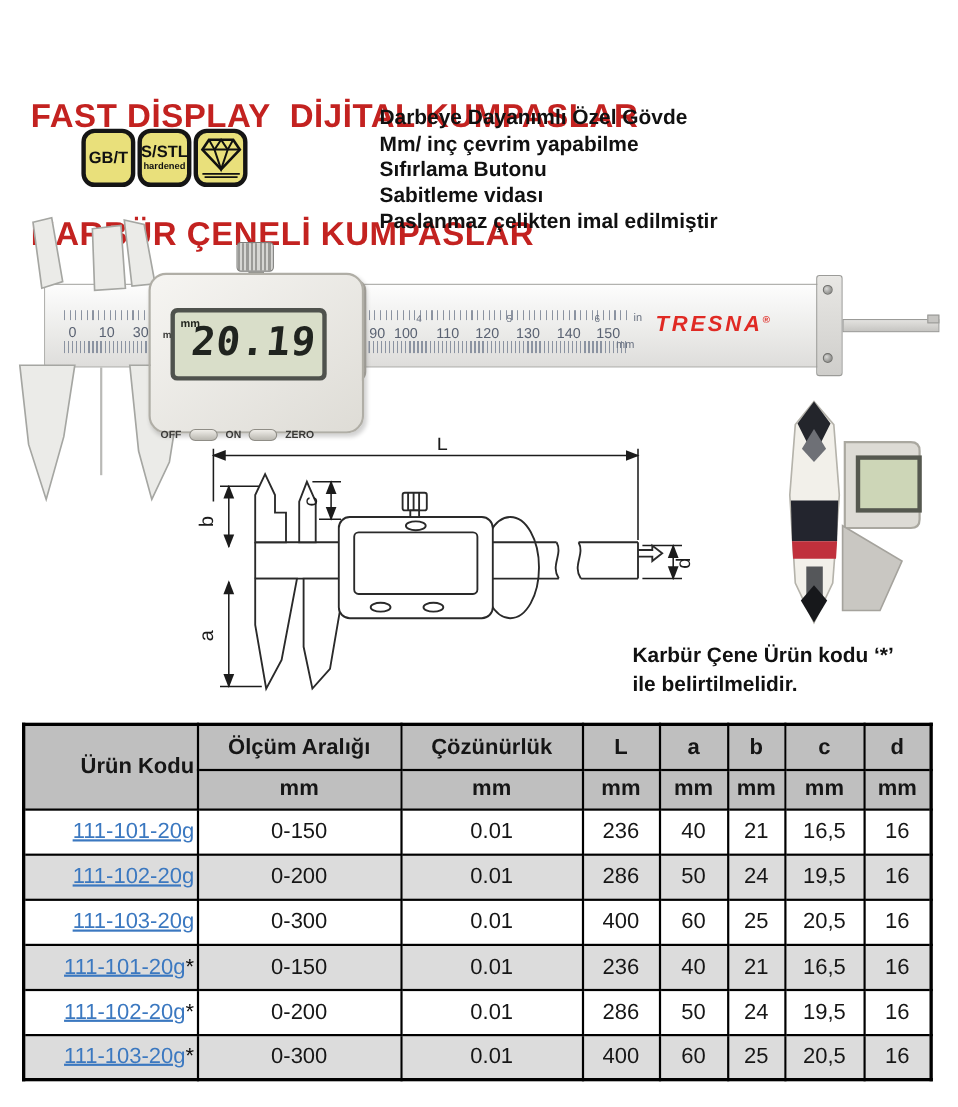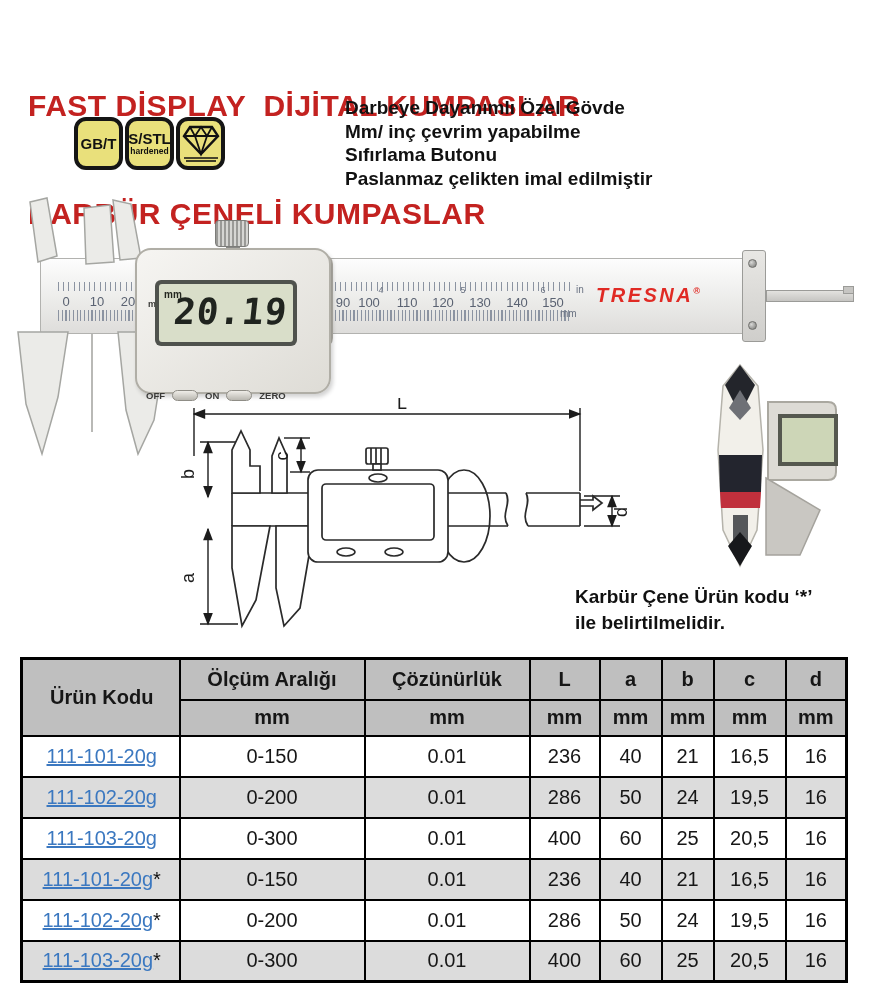--- a/index.html
+++ b/index.html
@@ -81,21 +81,21 @@
   .spec{position:absolute;left:20px;top:657px;border-collapse:collapse;table-layout:fixed;width:825px;
         font-size:20px;color:#161616;}
   .spec th,.spec td{border:2px solid #000;padding:0 2px;overflow:hidden;white-space:nowrap;}
   .spec{border:3px solid #000;}
   .spec th{background:#bfbfbf;font-weight:bold;}
   .spec thead tr:first-child{height:41px;}
   .spec thead tr:last-child{height:36px;}
   .spec tbody tr{height:41px;background:#fff;}
   .spec tbody tr.alt{background:#dcdcdc;}
   .spec td{text-align:center;}
-  .spec td.code,.spec th.code{text-align:center;padding-left:4px;}
+  .spec td.code,.spec th.code{text-align:right;padding-left:4px;}
   .spec a{color:#3b78c0;text-decoration:underline;}
   .spec .star{color:#111;text-decoration:none;}
 </style>
 </head>
 <body>
 
 <div class="page">
 
   <div class="title">
     <div>FAST DİSPLAY  DİJİTAL KUMPASLAR</div>
@@ -121,41 +121,42 @@
             <line x1="4" y1="37" x2="34" y2="37"></line>
         </g>
       </svg>
     </div>
   </div>
 
   <div class="features">
     <div>Darbeye Dayanımlı Özel Gövde</div>
     <div>Mm/ inç çevrim yapabilme</div>
     <div>Sıfırlama Butonu</div>
+    <div>Sabitleme vidası</div>
     <div>Paslanmaz çelikten imal edilmiştir</div>
   </div>
 
   <div class="photo">
     <div class="beam"></div>
 
     <svg class="jaws-svg" width="862" height="285" viewBox="0 0 862 285">
       <g fill="#ebebe8" stroke="#a5a6a2" stroke-width="1.5">
         <polygon points="30,10 47,6 57,64 38,70"></polygon>
         <polygon points="113,8 131,12 141,66 120,68"></polygon>
         <polygon points="84,16 110,13 114,70 86,72"></polygon>
         <polygon points="18,140 68,140 58,205 42,262 26,212"></polygon>
         <polygon points="118,140 168,140 154,228 138,262 126,218"></polygon>
       </g>
       <line x1="92" y1="142" x2="92" y2="240" stroke="#b9b9b6" stroke-width="2"></line>
     </svg>
 
     <div class="band inch" style="left:58px;top:90px;width:78px;"></div>
     <span class="scalenum" style="left:66px;top:102px;">0</span>
     <span class="scalenum" style="left:97px;top:102px;">10</span>
-    <span class="scalenum" style="left:128px;top:102px;">20</span>
+    <span class="scalenum" style="left:128px;top:102px;">30</span>
     <div class="band mm" style="left:58px;top:118px;width:78px;"></div>
 
     <div class="band inch" style="left:335px;top:90px;width:235px;"></div>
     <span class="scalenum small" style="left:381px;top:93px;">4</span>
     <span class="scalenum small" style="left:463px;top:93px;">5</span>
     <span class="scalenum small" style="left:543px;top:93px;">6</span>
     <span class="unitlbl" style="left:576px;top:92px;">in</span>
 
     <span class="scalenum" style="left:343px;top:103px;">90</span>
     <span class="scalenum" style="left:369px;top:103px;">100</span>

